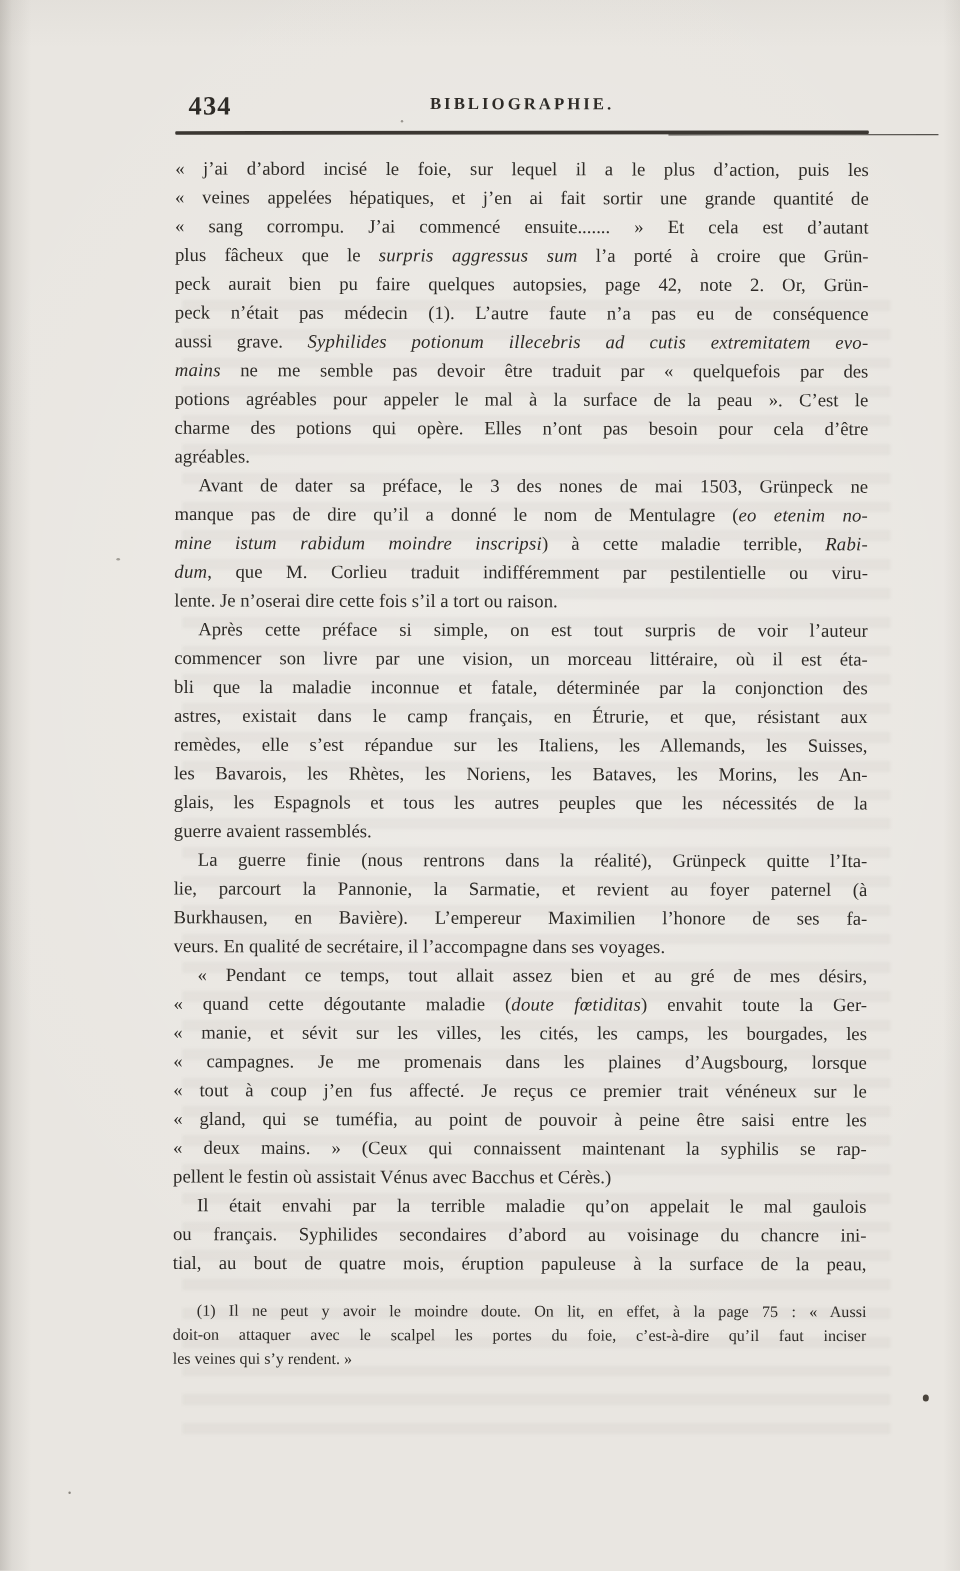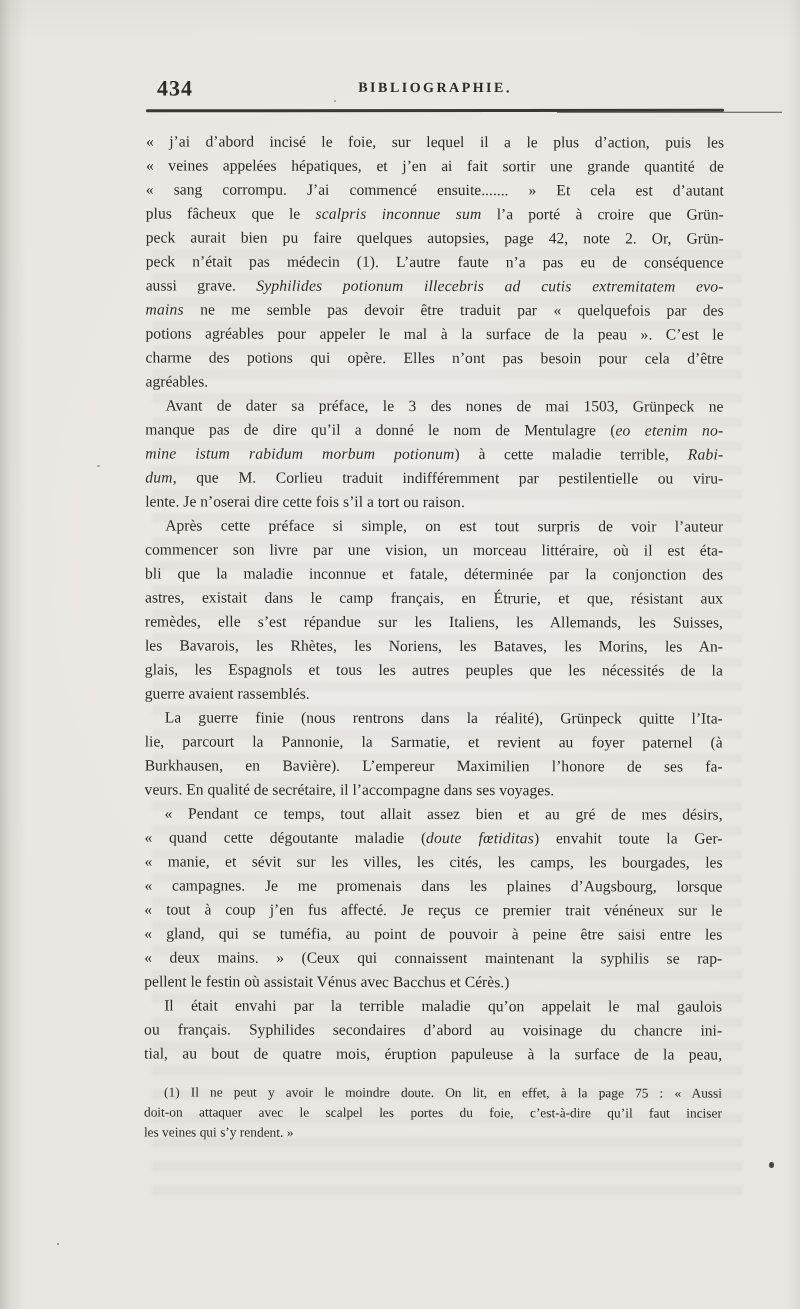--- a/index.html
+++ b/index.html
@@ -86,33 +86,33 @@
     <span class="page-number">434</span>
     <span class="running-title">BIBLIOGRAPHIE.</span>
   </div>
   <div class="header-rule"></div>
 
   <div class="body-text" id="body-text">
       <div>
         <div class="line j">« j’ai d’abord incisé le foie, sur lequel il a le plus d’action, puis les</div>
         <div class="line j">« veines appelées hépatiques, et j’en ai fait sortir une grande quantité de</div>
         <div class="line j">« sang corrompu. J’ai commencé ensuite....... » Et cela est d’autant</div>
-        <div class="line j">plus fâcheux que le <em>scalpris inconnue sum</em> l’a porté à croire que Grün-</div>
+        <div class="line j">plus fâcheux que le <em>surpris aggressus sum</em> l’a porté à croire que Grün-</div>
         <div class="line j">peck aurait bien pu faire quelques autopsies, page 42, note 2. Or, Grün-</div>
         <div class="line j">peck n’était pas médecin (1). L’autre faute n’a pas eu de  conséquence</div>
         <div class="line j">aussi grave. <em>Syphilides potionum illecebris ad cutis extremitatem evo-</em></div>
         <div class="line j"><em>mains</em>  ne me semble pas devoir être traduit par «  quelquefois par des</div>
         <div class="line j">potions agréables pour appeler le mal à la surface de la  peau ». C’est le</div>
         <div class="line j">charme des potions qui opère. Elles n’ont pas besoin pour cela d’être</div>
         <div class="line last">agréables.</div>
       </div>
       <div>
         <div class="line j indent">Avant de dater sa préface, le 3 des nones de mai 1503, Grünpeck ne</div>
         <div class="line j">manque pas de dire qu’il a donné le nom de Mentulagre (<em>eo etenim no-</em></div>
-        <div class="line j"><em>mine istum rabidum morbum potionum</em>) à cette maladie terrible, <em>Rabi-</em></div>
+        <div class="line j"><em>mine istum rabidum moindre inscripsi</em>) à cette maladie terrible, <em>Rabi-</em></div>
         <div class="line j"><em>dum</em>, que M. Corlieu traduit indifféremment par pestilentielle ou viru-</div>
         <div class="line last">lente. Je n’oserai dire cette fois s’il a tort ou raison.</div>
       </div>
       <div>
         <div class="line j indent">Après cette préface si simple, on est tout surpris de voir l’auteur</div>
         <div class="line j">commencer son livre par une vision, un morceau littéraire, où il est éta-</div>
         <div class="line j">bli que la maladie inconnue et fatale, déterminée par la conjonction des</div>
         <div class="line j">astres, existait dans le camp français, en Étrurie, et que, résistant aux</div>
         <div class="line j">remèdes, elle s’est répandue sur les Italiens, les Allemands, les Suisses,</div>
         <div class="line j">les Bavarois, les Rhètes, les Noriens, les Bataves, les Morins, les An-</div>

